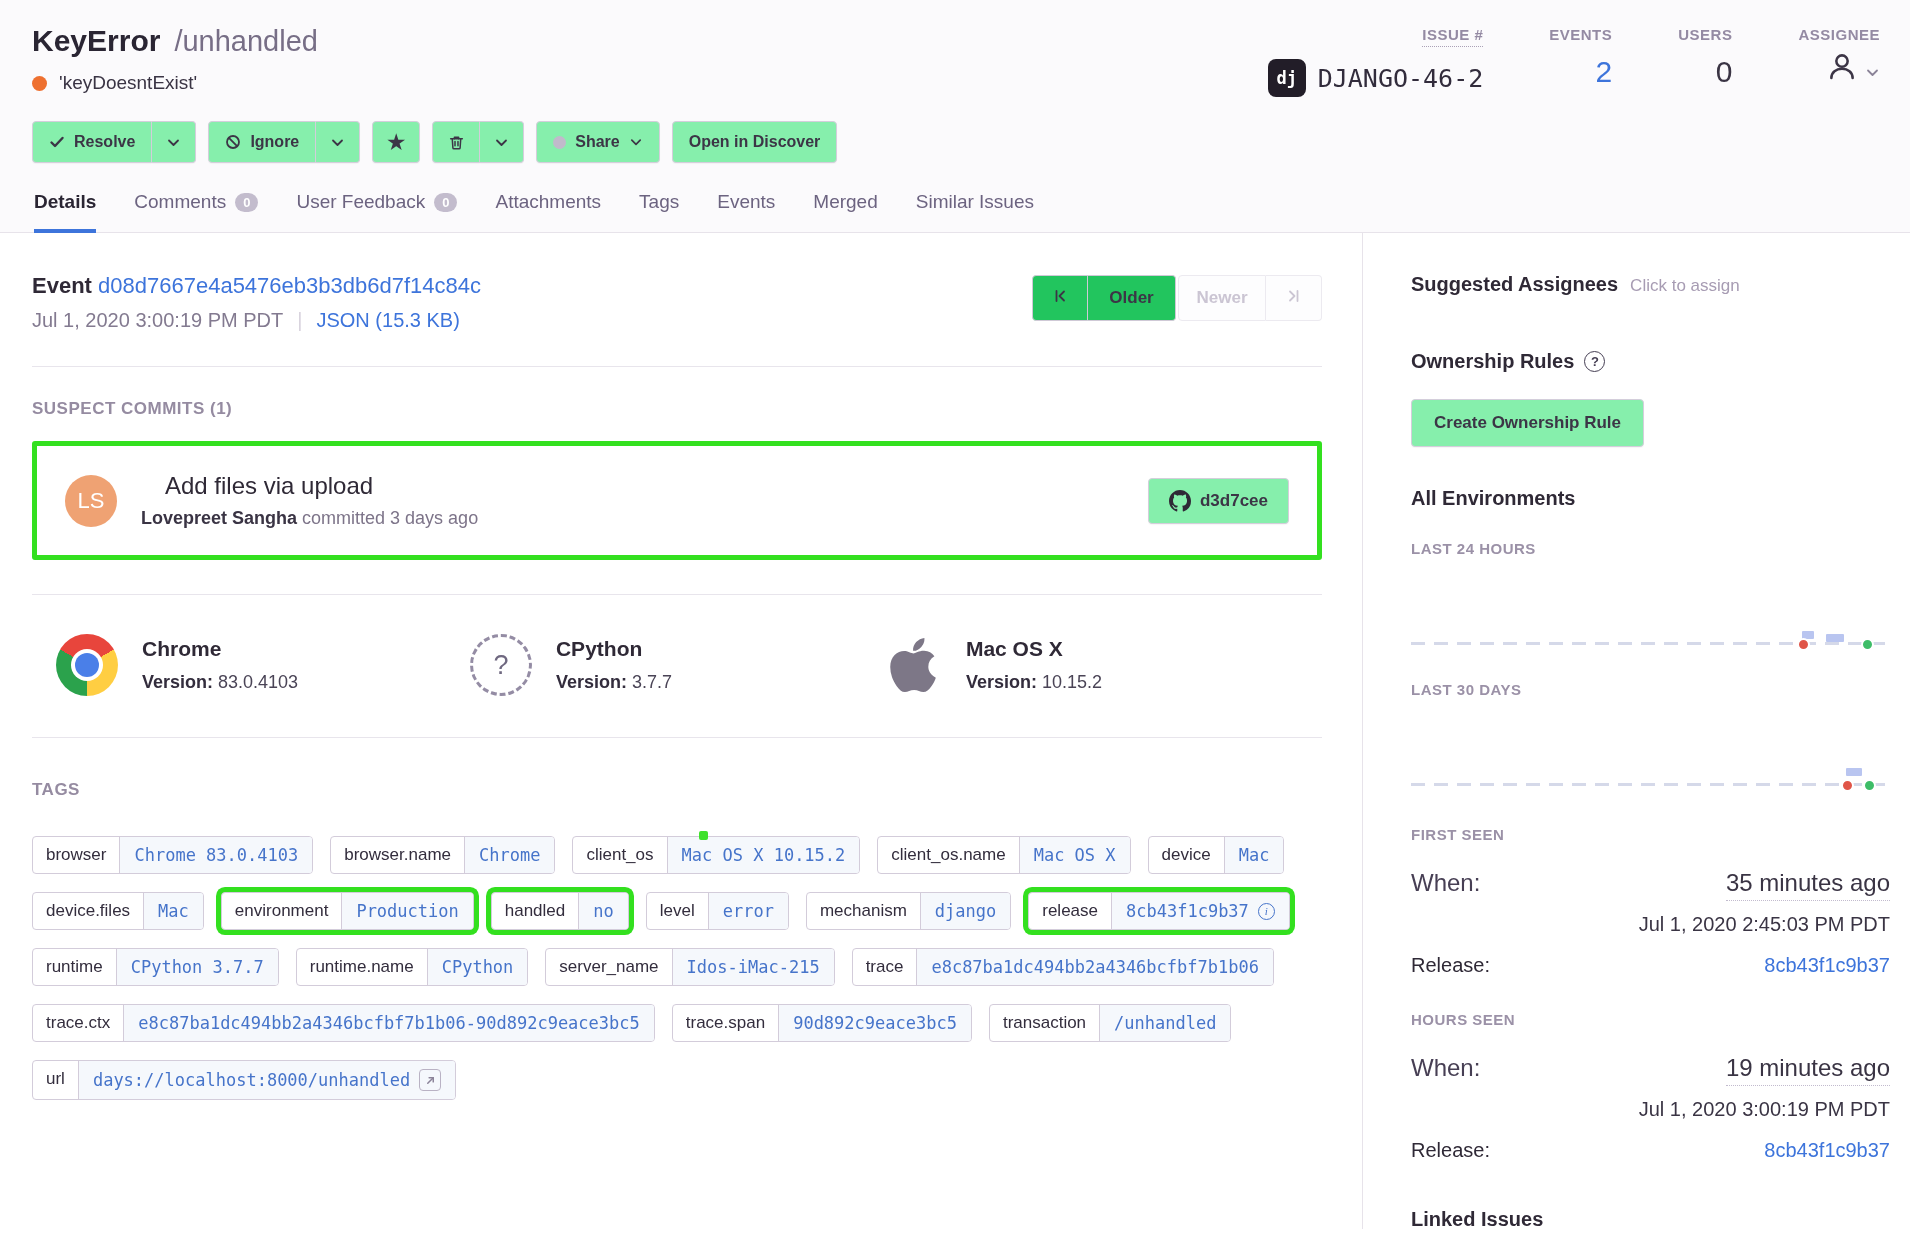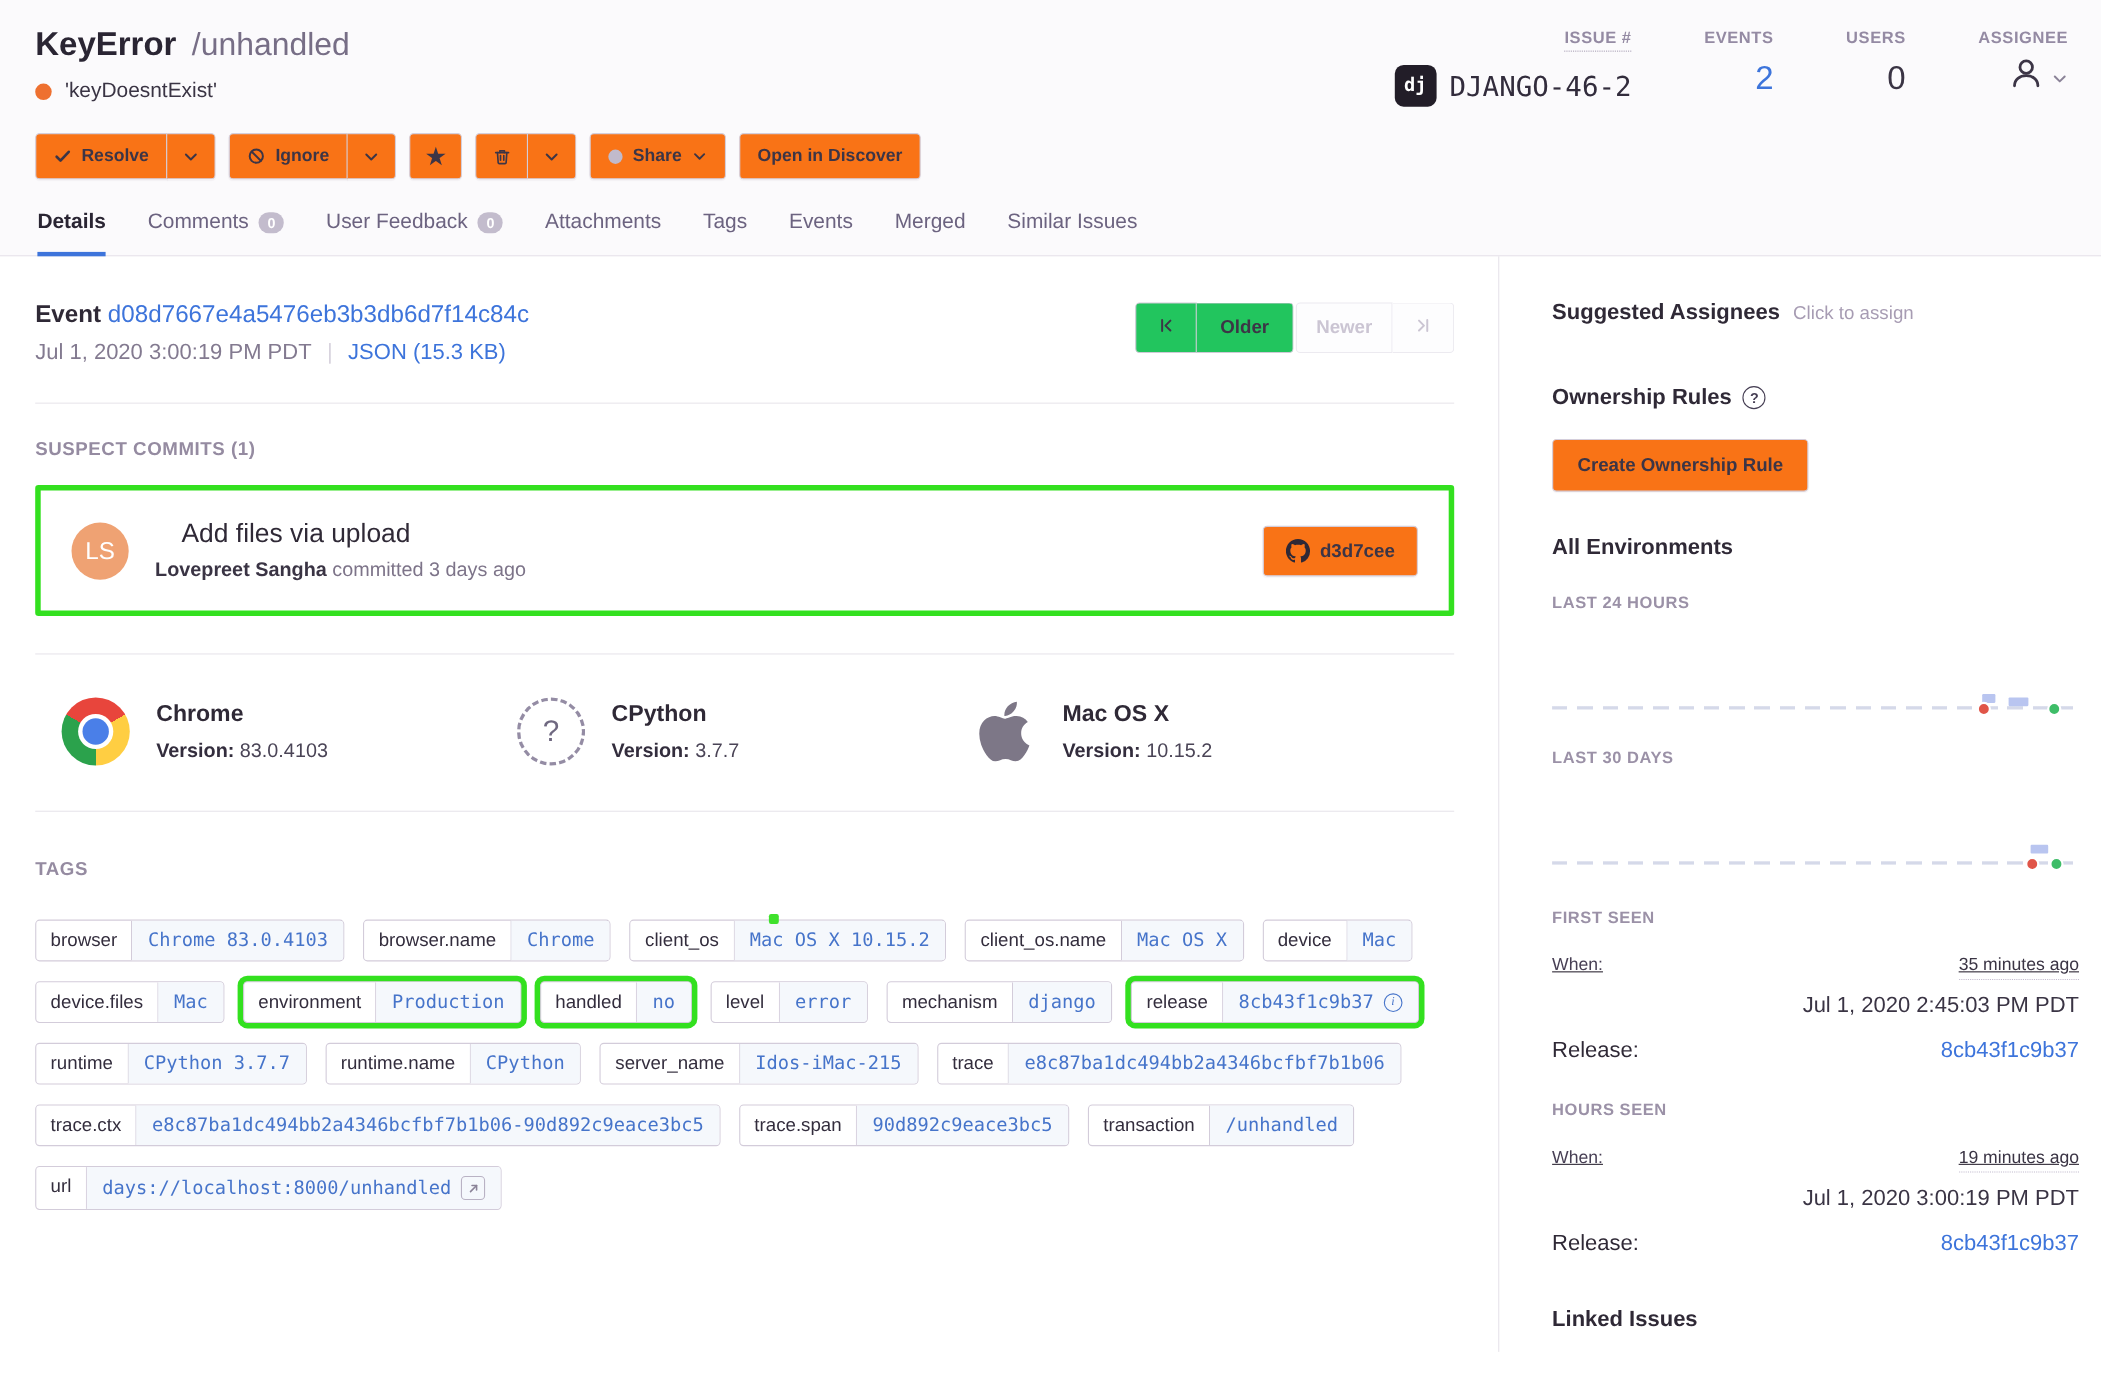--- a/index.html
+++ b/index.html
@@ -24,21 +24,21 @@
   .stat-value { margin-top:12px; font-size:30px; color:#3a3444; display:flex; align-items:center; gap:12px; }
   .stat-value.blue { color:#3d74db; }
   .dj-box { width:38px; height:38px; border-radius:8px; background:#221d28; color:#fff;
     display:flex; align-items:center; justify-content:center; font-size:17px; font-weight:bold; }
   .issue-id { font-size:25px; color:#322c3c; }
   .assignee-val { margin-top:6px; display:flex; align-items:center; gap:6px; }
 
   
   .actions { display:flex; gap:12px; margin-top:24px; }
   .btn-group { display:flex; }
-  .btn { background:#f97316; border:1px solid #d4cedb; border-radius:4px; height:42px;
+  .btn { background:#86efac; border:1px solid #d4cedb; border-radius:4px; height:42px;
     display:inline-flex; align-items:center; gap:9px; padding:0 16px;
     font-size:16px; font-weight:bold; color:#3c3546; cursor:pointer;
     box-shadow:0 1px 1px rgba(40,30,60,.04); }
   .btn-group .btn:first-child { border-radius:4px 0 0 4px; }
   .btn-group .btn:last-child { border-radius:0 4px 4px 0; border-left:none; width:44px; justify-content:center; padding:0; }
   .btn.icon-only { width:48px; justify-content:center; padding:0; }
   .btn svg { display:block; }
   .share-dot { width:13px; height:13px; border-radius:50%; background:#c1bacb; }
 
   
@@ -128,21 +128,21 @@
   .spark-label { margin-top:30px; font-size:15px; font-weight:bold; letter-spacing:.5px; color:#9b91a7; }
   .spark { position:relative; height:94px; }
   .spark-line { position:absolute; left:0; right:0; bottom:6px; height:3px;
     background:repeating-linear-gradient(90deg,#d5d9e9 0 14px,transparent 14px 23px); }
   .spark-dot { position:absolute; width:13px; height:13px; border-radius:50%; border:2px solid #fff; bottom:0; }
   .spark-dot.red { background:#e05548; }
   .spark-dot.green { background:#3ebd68; }
   .spark-bar { position:absolute; height:8px; background:#b9c5f0; border-radius:1px; }
 
   .seen-heading { margin-top:34px; font-size:15px; font-weight:bold; letter-spacing:.5px; color:#9b91a7; }
-  .seen-row { display:flex; justify-content:space-between; align-items:baseline; margin-top:26px; font-size:16px;text-decoration:underline; }
+  .seen-row { display:flex; justify-content:space-between; align-items:baseline; margin-top:26px; font-size:24px; }
   .seen-row .lbl { color:#473f54; }
   .seen-when { color:#3a3444; border-bottom:1px dotted #c2bbce; padding-bottom:3px; }
   .seen-date { margin-top:12px; text-align:right; font-size:20px; color:#3a3444; }
   .seen-release { margin-top:18px; display:flex; justify-content:space-between; align-items:baseline; font-size:20px; }
   .linked-issues { margin-top:46px; font-size:20px; font-weight:bold; color:#2f2936; }
 
   svg.stroke { fill:none; stroke:#3c3546; stroke-width:1.8; stroke-linecap:round; stroke-linejoin:round; }
   svg.stroke.gray { stroke:#8b8398; }
   svg.stroke.disabled { stroke:#cbc5d3; }
 </style>

